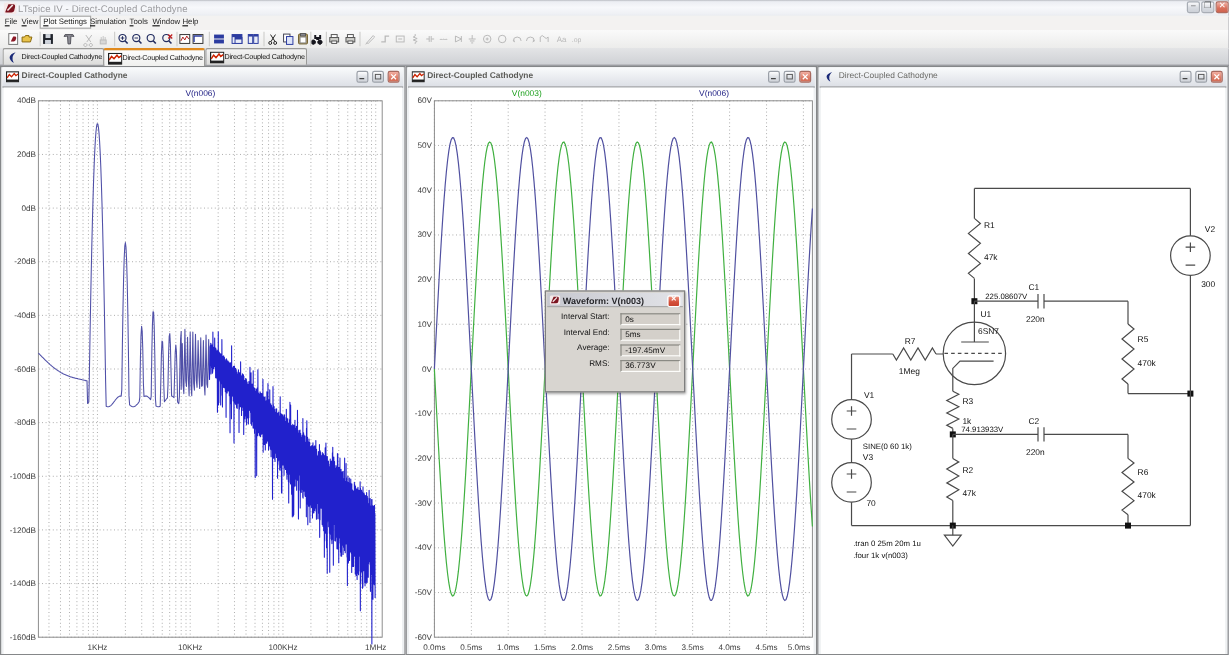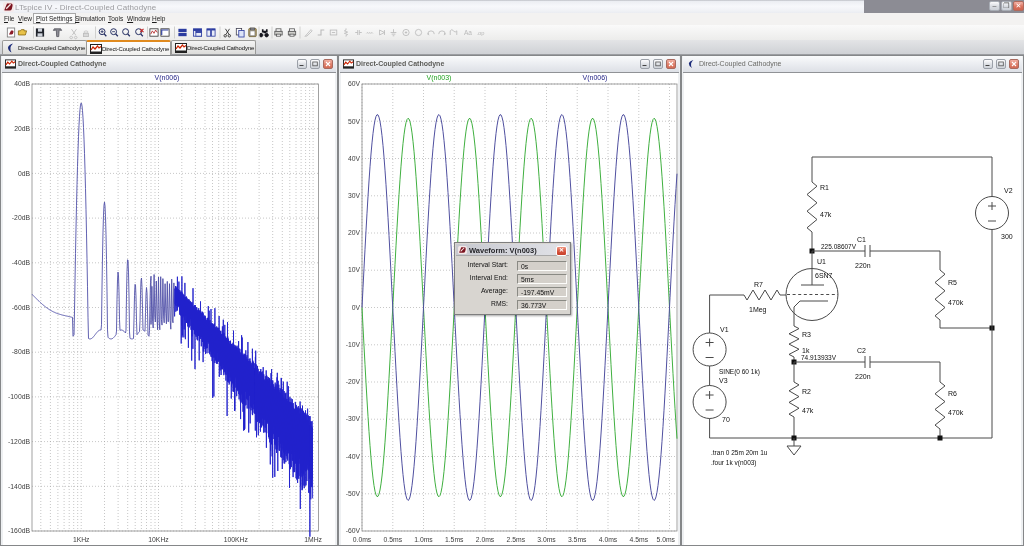--- a/index.html
+++ b/index.html
@@ -1,18 +1,18 @@
 <!DOCTYPE html>
 <html><head><meta charset="utf-8"><style>
 html,body{margin:0;padding:0;}
 body{width:1024px;height:546px;overflow:hidden;position:relative;
   font-family:"Liberation Sans",sans-serif;background:#8c8c94;}
 .abs{position:absolute;}
 
-#titlebar{left:0;top:0;width:864px;height:14px;
+#titlebar{left:0;top:0;width:1024px;height:14px;
   background:linear-gradient(180deg,#b9bcc2 0,#eceef3 10%,#f7f8fb 45%,#eff1f5 80%,#e7eaf0 100%);}
 #titletext{left:15px;top:2.5px;font-size:8px;color:#9b9b9f;letter-spacing:0.1px;}
 .capbtn{top:1px;width:11px;height:10px;border:1px solid #a8adb5;border-radius:2px;
   background:linear-gradient(#fbfbfc,#d8dbe1 55%,#cdd1d8);box-sizing:border-box;
   font-size:7px;color:#555;text-align:center;line-height:8px;}
 #capclose{background:linear-gradient(#f3b2a6,#d9705c 60%,#cf6450);border-color:#b06a5d;color:#fff;}
 #menubar{left:0;top:13px;width:1024px;height:12px;background:#f3f2f1;
   font-size:6.5px;color:#1c1c1c;}
 #menubar span{position:absolute;top:2px;}
 #toolbar{left:0;top:25px;width:1024px;height:15px;
@@ -35,21 +35,21 @@
 .cwbtn{position:absolute;top:2.5px;width:10px;height:10px;border:1px solid #9ba0a8;border-radius:2px;
   background:linear-gradient(#fdfdfe,#dcdfe4 55%,#d0d4da);box-sizing:border-box;}
 .cwbtn svg{position:absolute;left:0;top:0;display:block;}
 .cwclose{background:linear-gradient(#f2aFa2,#dd7b66 60%,#d26b55);border-color:#a96a5f;}
 .cwclient{position:absolute;left:2px;right:2px;top:17px;bottom:0;background:#fff;}
 
 .gd{stroke:#9a9a9a;stroke-width:0.7;stroke-dasharray:0.8 2.2;}
 .al{font-family:"Liberation Sans",sans-serif;font-size:6.8px;fill:#3d3d3d;}
 .axbox{fill:none;stroke:#8a8a8a;stroke-width:0.8;}
 
-#dlg{left:454px;top:242px;width:117px;height:73px;background:#d8d5d0;
+#dlg{left:454px;top:242px;width:117px;height:85px;background:#d8d5d0;
   border:1px solid #7e7e7e;box-shadow:1px 1px 2px rgba(0,0,0,0.35);box-sizing:border-box;}
 #dlgtitle{position:absolute;left:1px;right:1px;top:1px;height:11px;
   background:linear-gradient(90deg,#c7c8cf,#e2e3e8);border-bottom:1px solid #a9a9a9;}
 #dlgtext{position:absolute;left:13px;top:1.5px;font-size:7.5px;font-weight:bold;color:#26262a;}
 #dlgclose{position:absolute;right:2px;top:1.5px;width:9px;height:8px;border-radius:2px;
   background:linear-gradient(#ef9581,#d4503a 60%,#c8432e);border:1px solid #fff;
   color:#fff;font-size:6px;line-height:7px;text-align:center;font-weight:bold;}
 .drow{position:absolute;font-size:6.8px;color:#111;}
 .dlab{position:absolute;text-align:right;width:52px;right:62px;}
 .dbox{position:absolute;left:62px;width:50px;height:10px;background:#d4d0ca;

